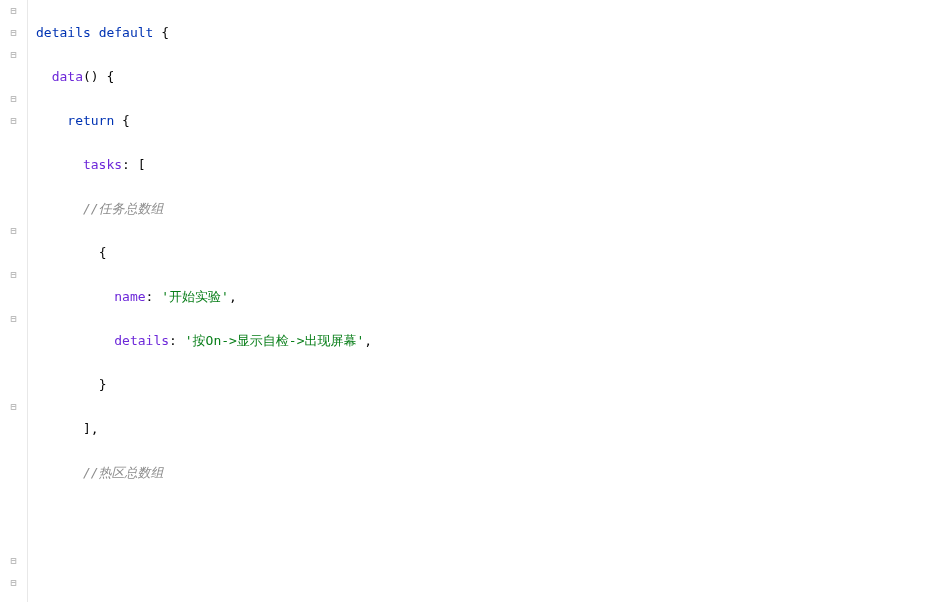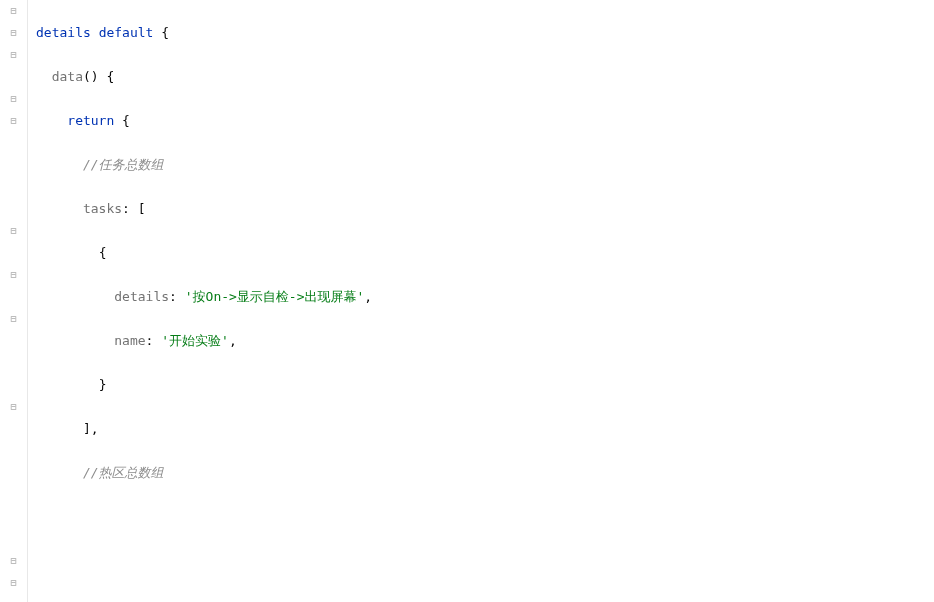--- a/index.html
+++ b/index.html
@@ -39,21 +39,21 @@
     }
     .code {
       padding-left: 8px;
       white-space: pre;
       font-family: inherit;
     }
     .line {
       height: 22px;
     }
     .kw { color: #0033b3; }
-    .prop { color: #737373; }
+    .prop { color: #6d28d9; }
     .str { color: #067d17; }
     .num { color: #1750eb; }
     .comment { color: #8c8c8c; font-style: italic; }
     .punc { color: #080808; }
   </style>
 </head>
 <body>
 
 <div class="editor">
   <div class="gutter">
@@ -82,25 +82,25 @@
     <div class="fold-marker"></div>
     <div class="fold-marker"></div>
     <div class="fold-marker"></div>
     <div class="fold-marker">⊟</div>
     <div class="fold-marker">⊟</div>
   </div>
   <div class="code">
 <div class="line"><span class="kw">details</span> <span class="kw">default</span> <span class="punc">{</span></div>
 <div class="line">  <span class="prop">data</span><span class="punc">() {</span></div>
 <div class="line">    <span class="kw">return</span> <span class="punc">{</span></div>
+<div class="line">      <span class="prop">tasks</span><span class="punc">: [</span></div>
 <div class="line">      <span class="comment">//任务总数组</span></div>
-<div class="line">      <span class="prop">tasks</span><span class="punc">: [</span></div>
 <div class="line">        <span class="punc">{</span></div>
+<div class="line">          <span class="prop">name</span><span class="punc">: </span><span class="str">'开始实验'</span><span class="punc">,</span></div>
 <div class="line">          <span class="prop">details</span><span class="punc">: </span><span class="str">'按On-&gt;显示自检-&gt;出现屏幕'</span><span class="punc">,</span></div>
-<div class="line">          <span class="prop">name</span><span class="punc">: </span><span class="str">'开始实验'</span><span class="punc">,</span></div>
 <div class="line">        <span class="punc">}</span></div>
 <div class="line">      <span class="punc">],</span></div>
 <div class="line">      <span class="comment">//热区总数组</span></div>
 
 
 
 
 
 
 

